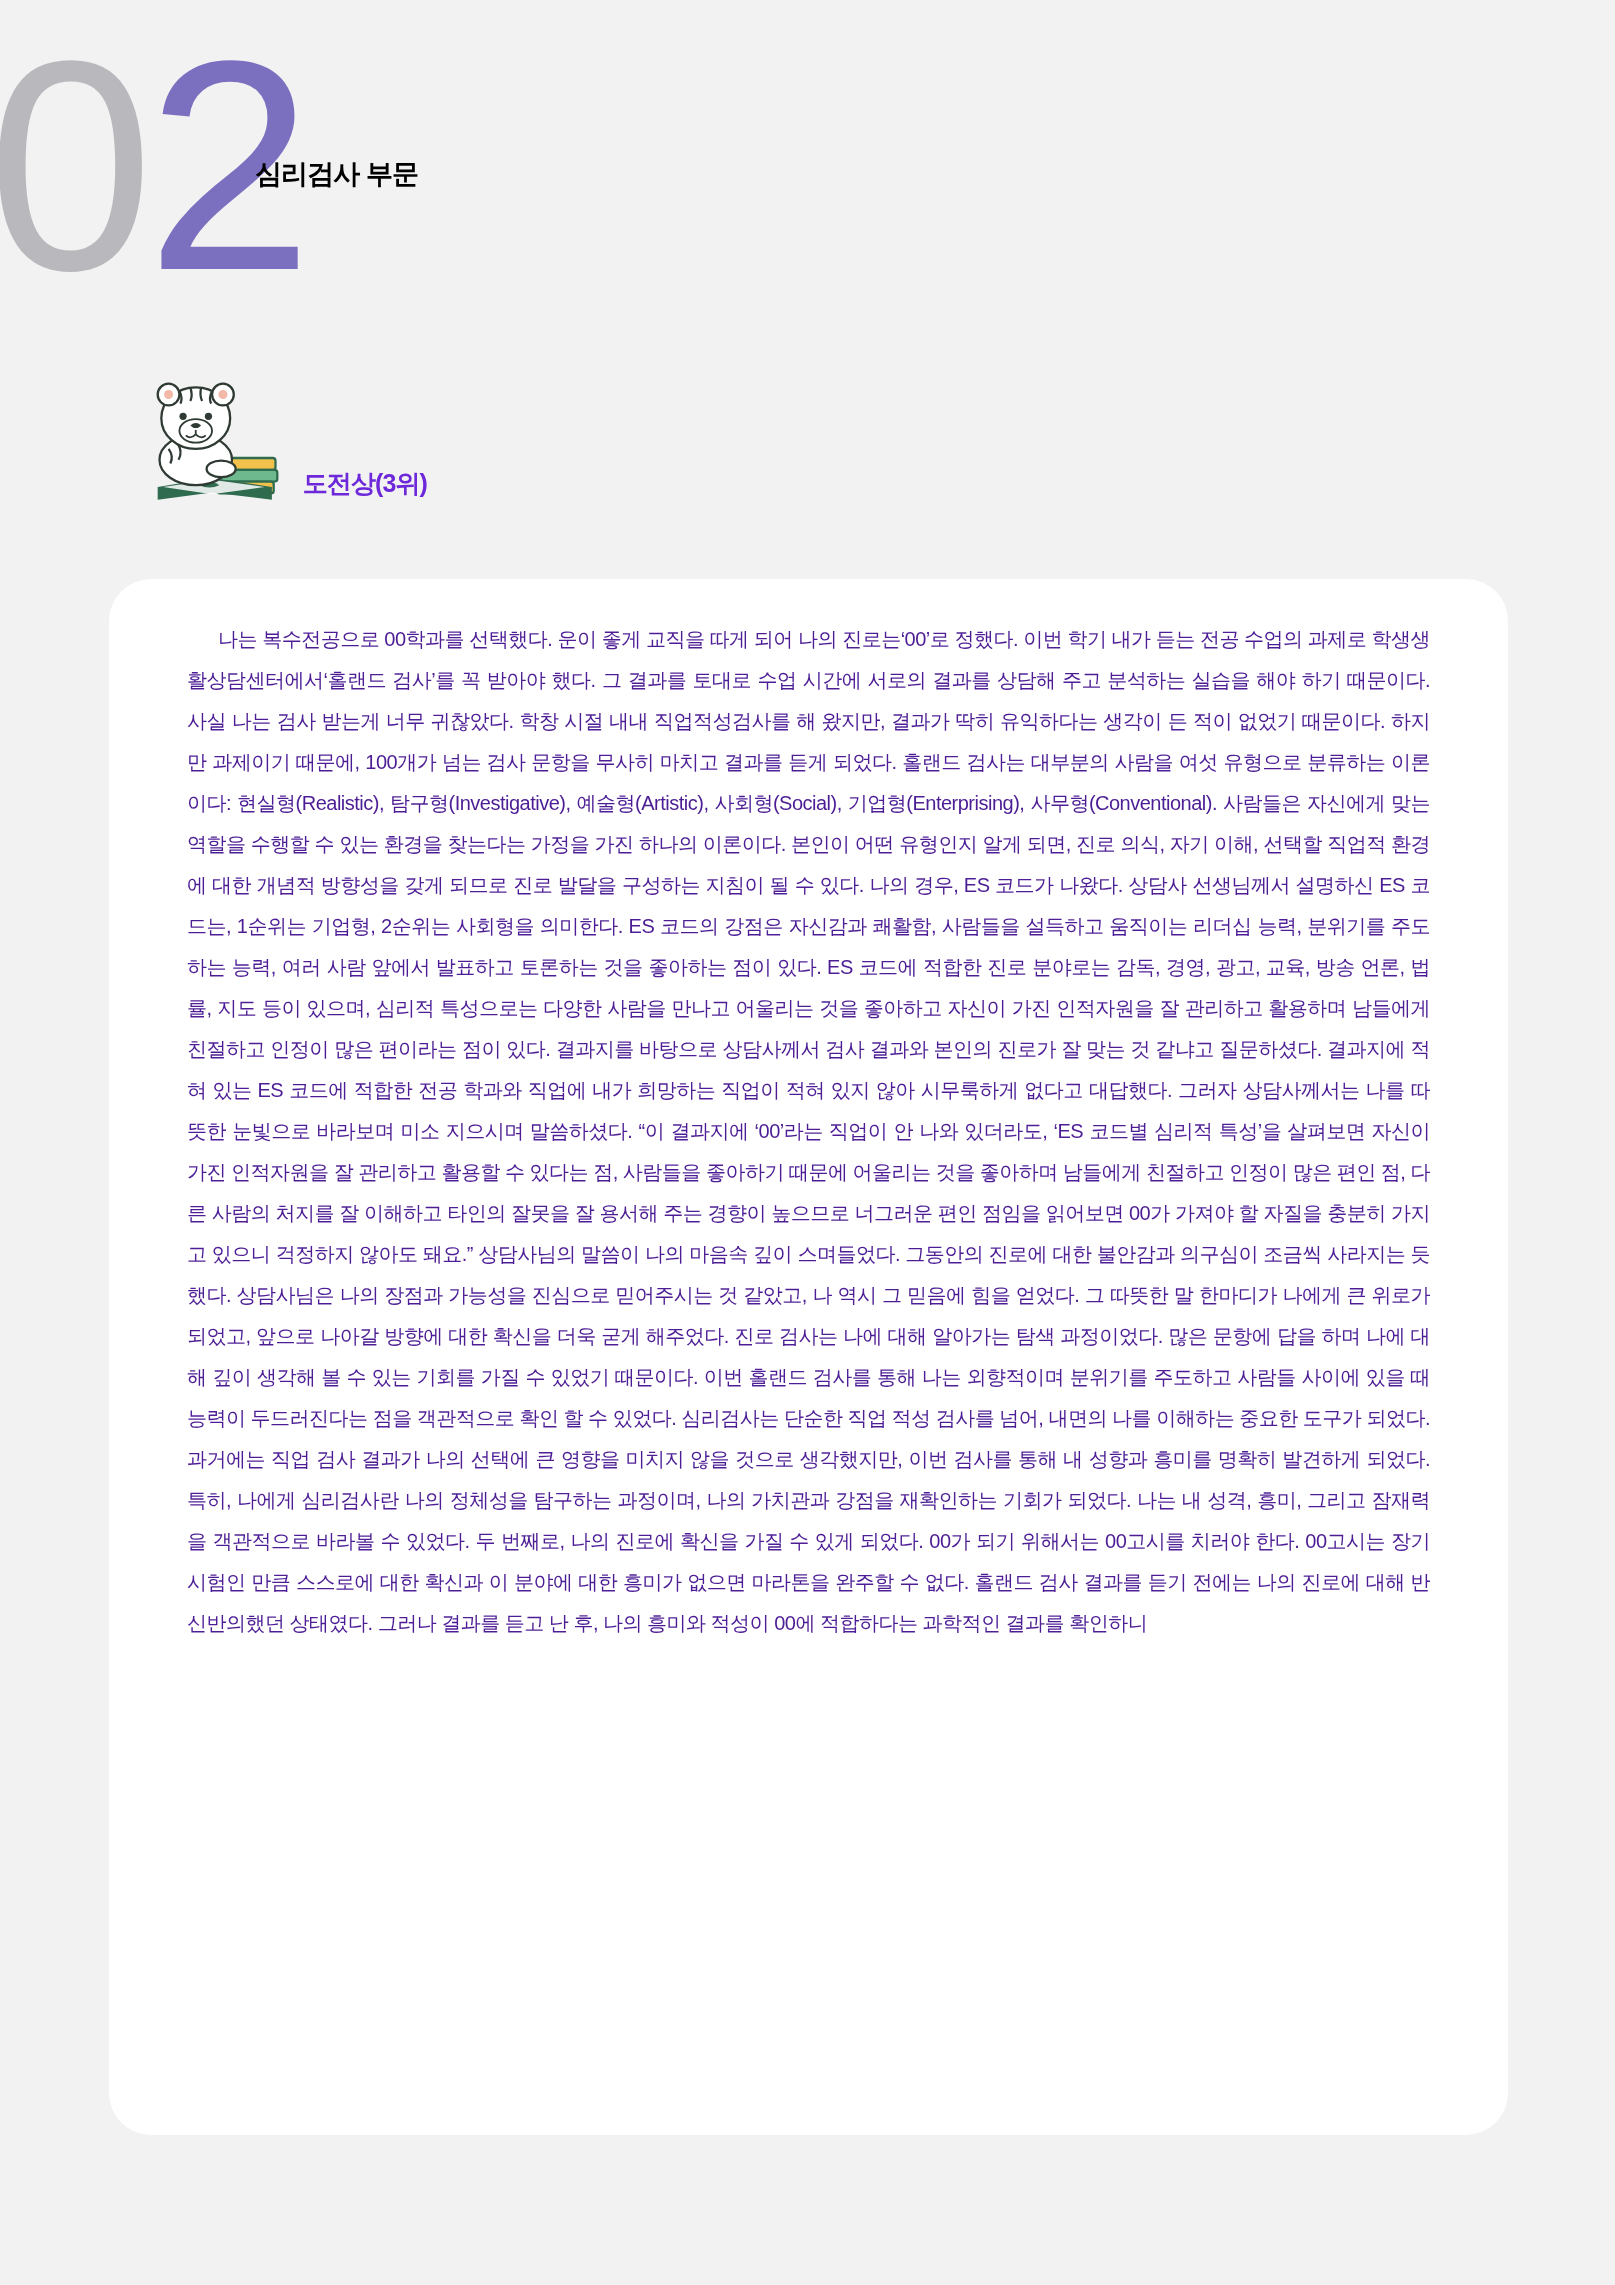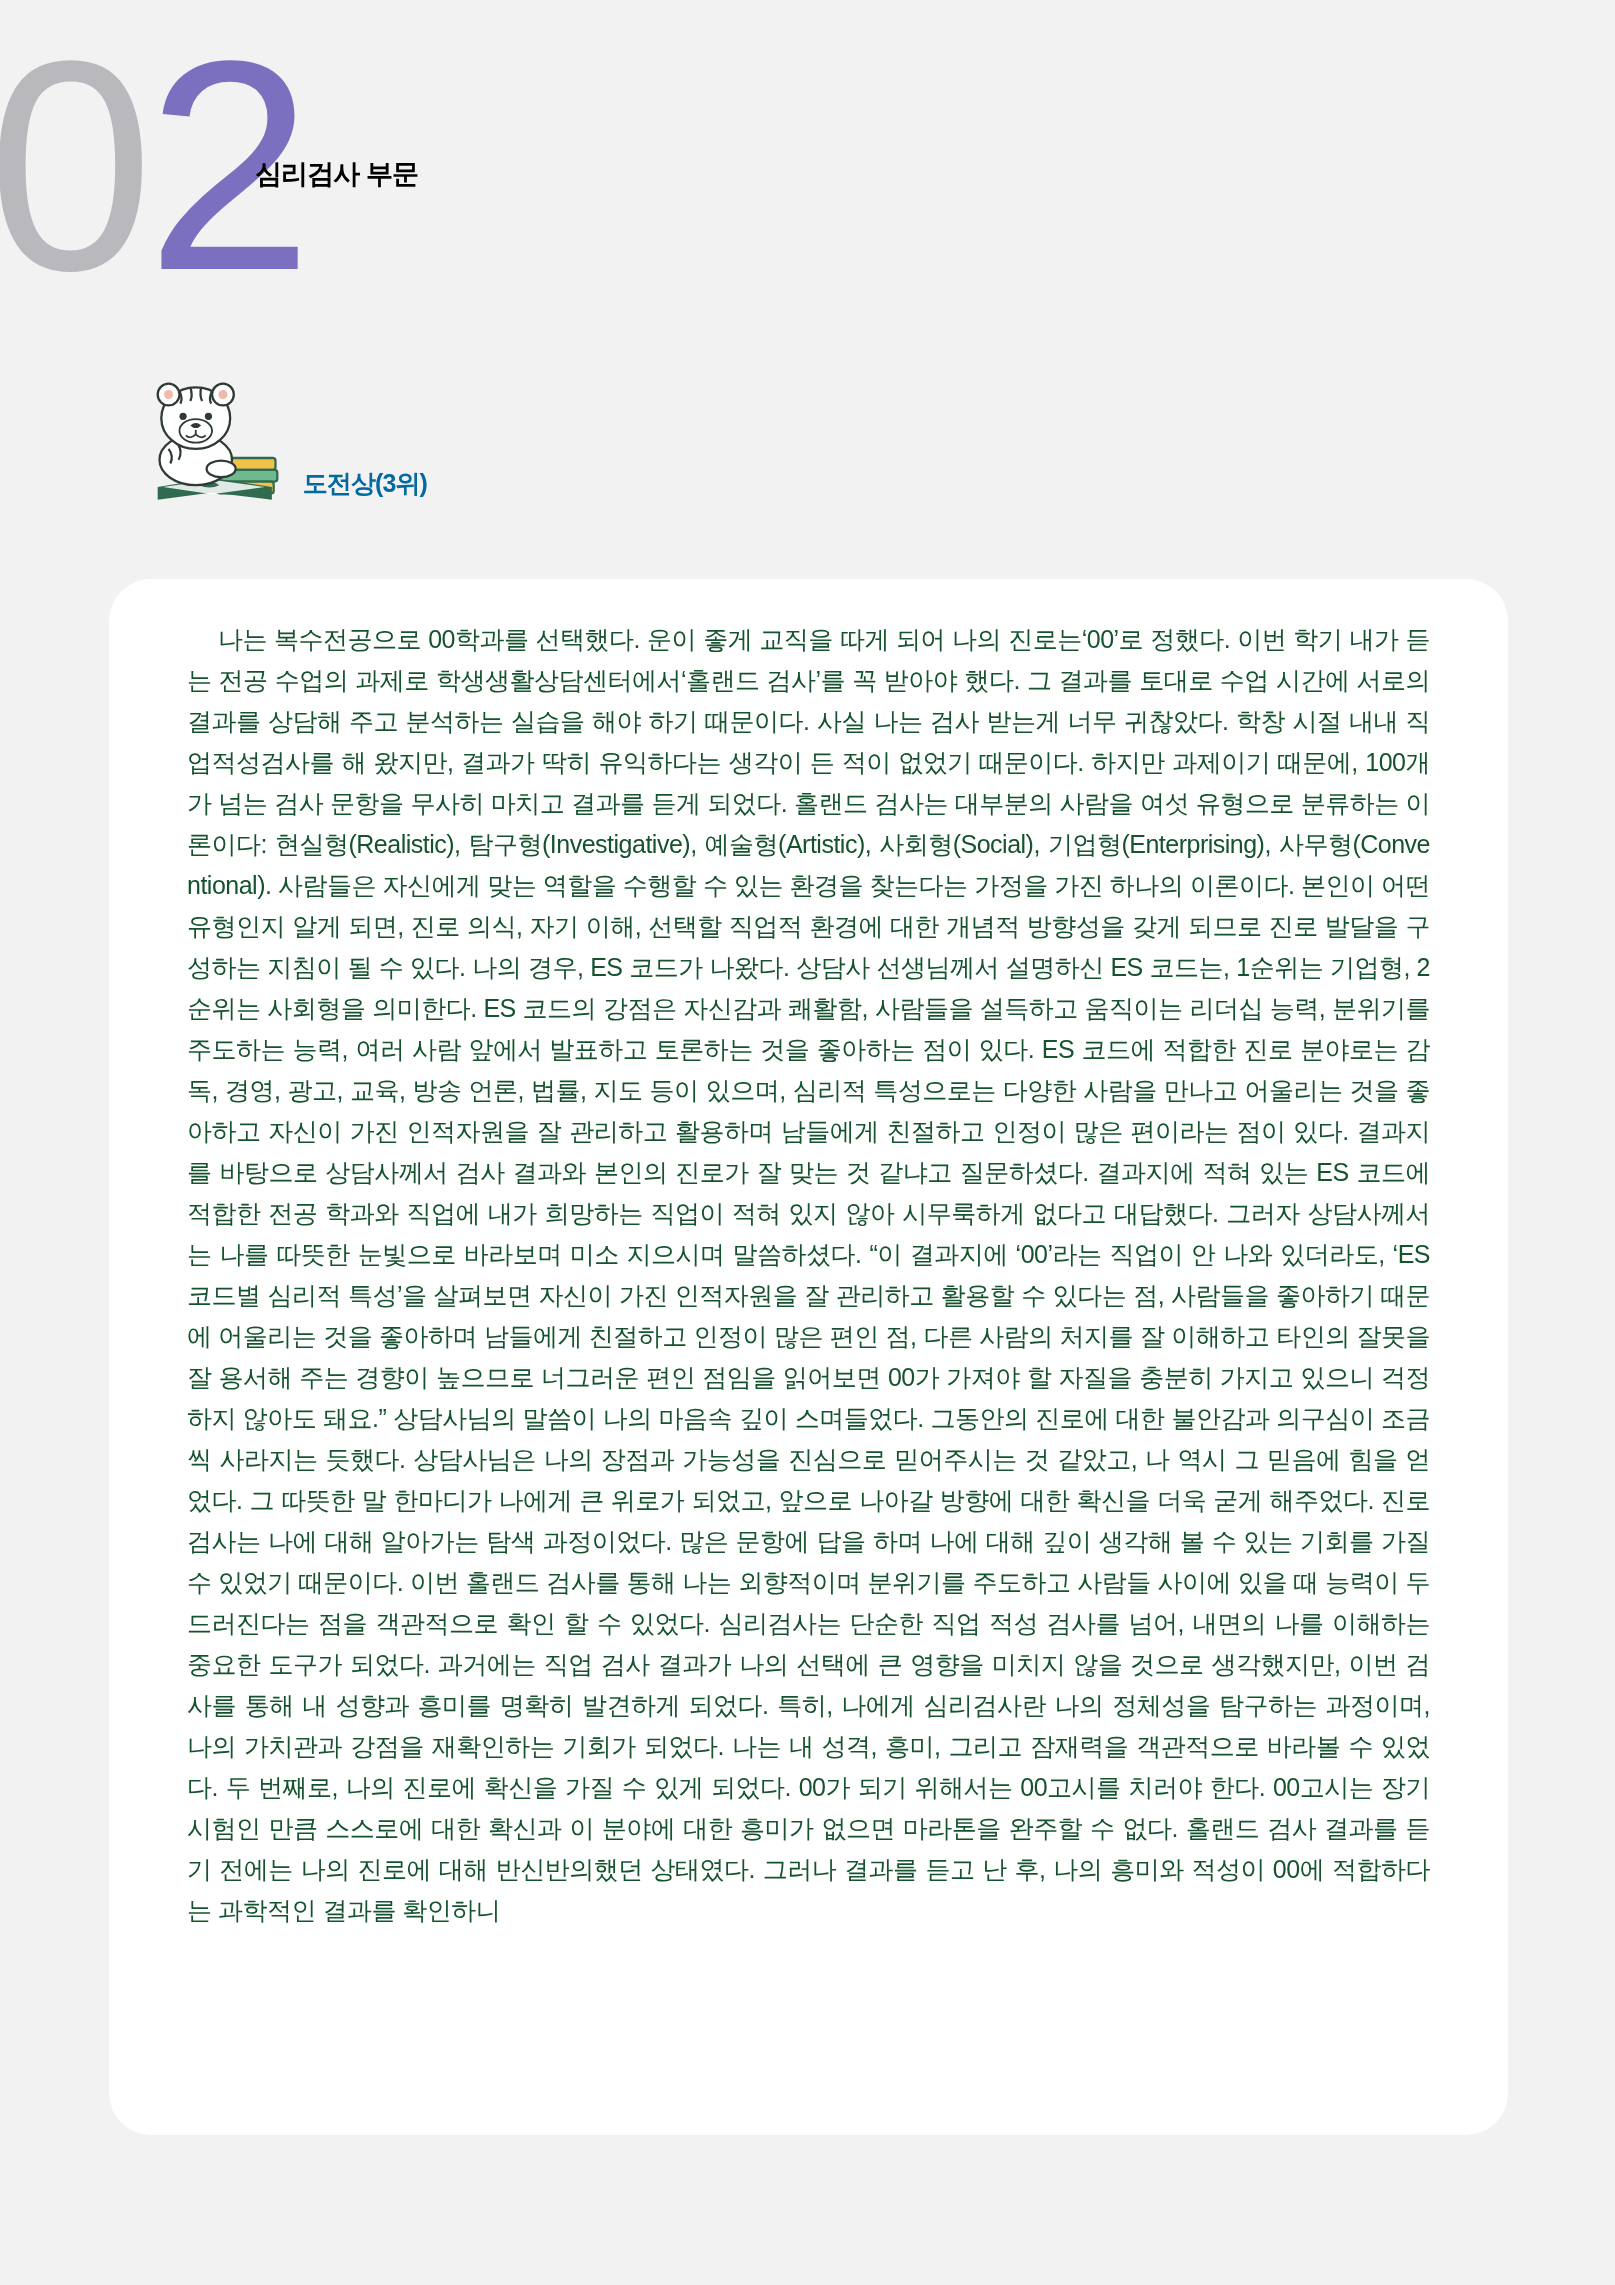--- a/index.html
+++ b/index.html
@@ -56,21 +56,21 @@
     position: relative;
     flex: 0 0 145px;
     margin-right: 12.7px;
   }
   .award-text {
     padding-bottom: 5.4px;
   }
   .award-rank {
     font-size: 25px;
     font-weight: 700;
-    color: #0369a1;
+    color: #6d28d9;
     letter-spacing: -0.9px;
     margin-bottom: 11px;
   }
   .award-title {
     font-size: 42px;
     font-weight: 700;
     color: #5a4fa8;
     letter-spacing: -1.8px;
     line-height: 1.15;
   }
@@ -81,23 +81,23 @@
     left: 109px;
     top: 579px;
     width: 1399px;
     height: 1556px;
     background: #ffffff;
     border-radius: 42px;
     box-sizing: border-box;
     padding: 40px 78px 36px 78px;
   }
   .body-text {
-    font-size: 25px;
+    font-size: 20px;
     line-height: 41px;
-    color: #14532d;
+    color: #4c1d95;
     text-align: justify;
     text-justify: inter-character;
     letter-spacing: -0.5px;
     word-break: break-all;
     text-indent: 31px;
   }
 </style>
 </head>
 <body>
 

